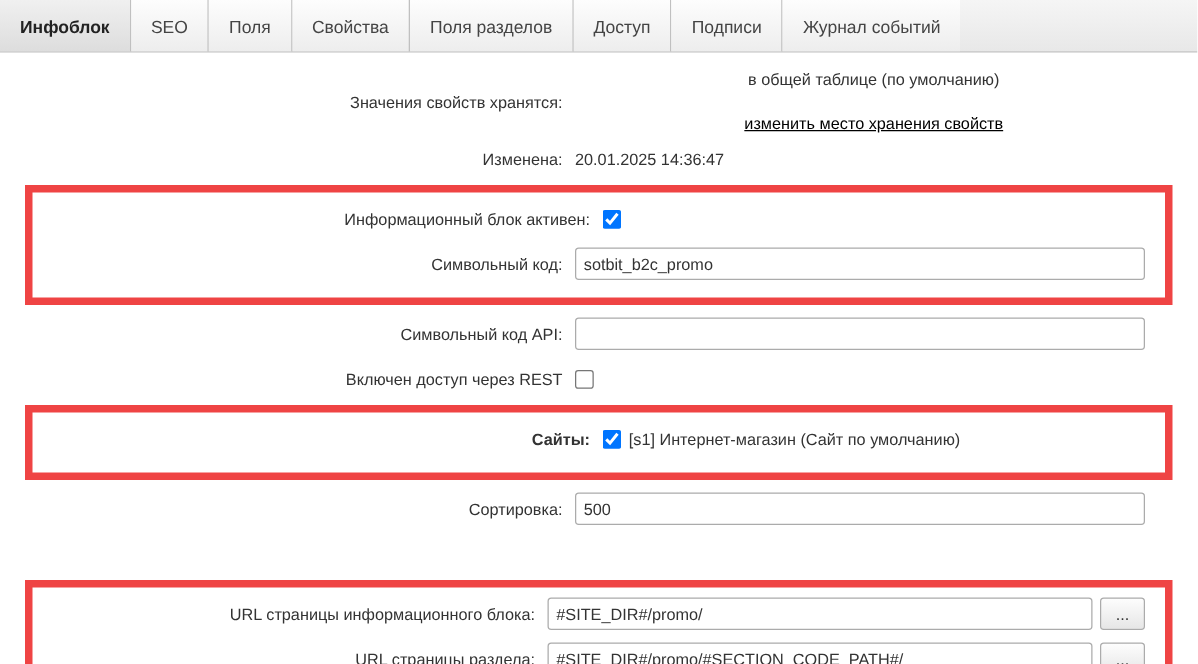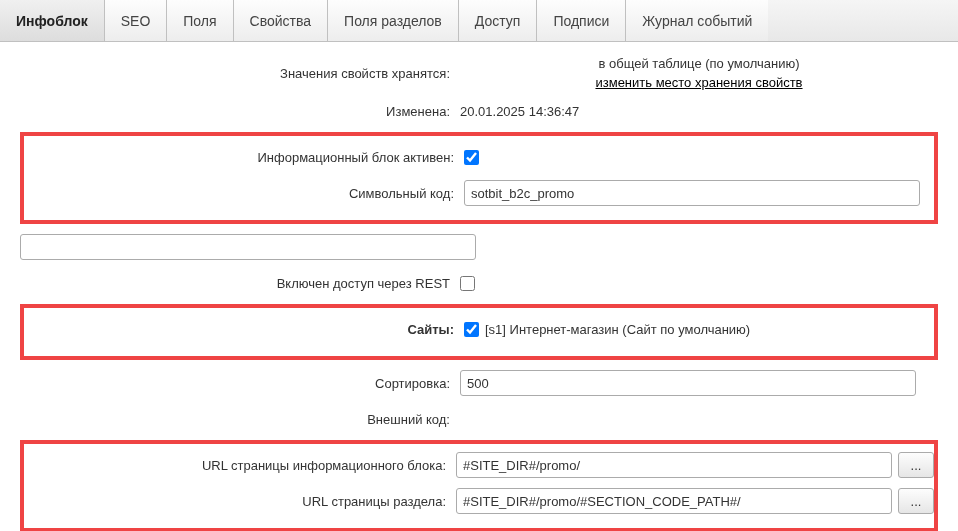--- a/index.html
+++ b/index.html
@@ -71,40 +71,40 @@
       width: 15px;
       height: 15px;
       margin-right: 6px;
     }
     .link {
       color: #000000;
       text-decoration: underline;
       cursor: pointer;
     }
     .highlight-box {
-      border: 4px solid #ef4444;
-      padding: 6px 0;
+      border: 6px solid #ef4444;
+      padding: 6px 16px;
       margin: 2px 0 8px 0;
     }
     .bold-label { font-weight: bold; }
     .more-btn {
       width: 36px;
       height: 26px;
       margin-left: 6px;
       border: 1px solid #ababab;
       border-radius: 3px;
       background: linear-gradient(#fdfdfd, #e6e6e6);
       cursor: pointer;
       font-size: 13px;
       color: #333;
       display: flex;
       align-items: center;
       justify-content: center;
     }
-    .stack-value { display: flex; flex-direction: column; gap: 4px; }
+    .stack-value { display: flex; flex-direction: column; gap: 20px; }
   </style>
 </head>
 <body>
 
 <div class="tabs">
   <div class="tab active">Инфоблок</div>
   <div class="tab">SEO</div>
   <div class="tab">Поля</div>
   <div class="tab">Свойства</div>
   <div class="tab">Поля разделов</div>
@@ -139,20 +139,21 @@
     </div>
     <div class="row">
       <div class="label-cell">Символьный код:</div>
       <div class="value-cell">
         <input type="text" value="sotbit_b2c_promo" style="">
       </div>
     </div>
   </div>
 
   <div class="row">
+    <div class="label-cell">Символьный код API:</div>
     <div class="value-cell">
       <input type="text" value="" style="">
     </div>
   </div>
 
   <div class="row">
     <div class="label-cell">Включен доступ через REST</div>
     <div class="value-cell">
       <input type="checkbox" style="">
     </div>
@@ -169,21 +170,20 @@
   </div>
 
   <div class="row">
     <div class="label-cell">Сортировка:</div>
     <div class="value-cell">
       <input type="text" value="500" style="">
     </div>
   </div>
 
   <div class="row">
-    <div class="label-cell">Внешний код:</div>
   </div>
 
   <div class="highlight-box">
     <div class="row">
       <div class="label-cell">URL страницы информационного блока:</div>
       <div class="value-cell">
         <input type="text" class="wide" value="#SITE_DIR#/promo/" style="">
         <div class="more-btn">...</div>
       </div>
     </div>

